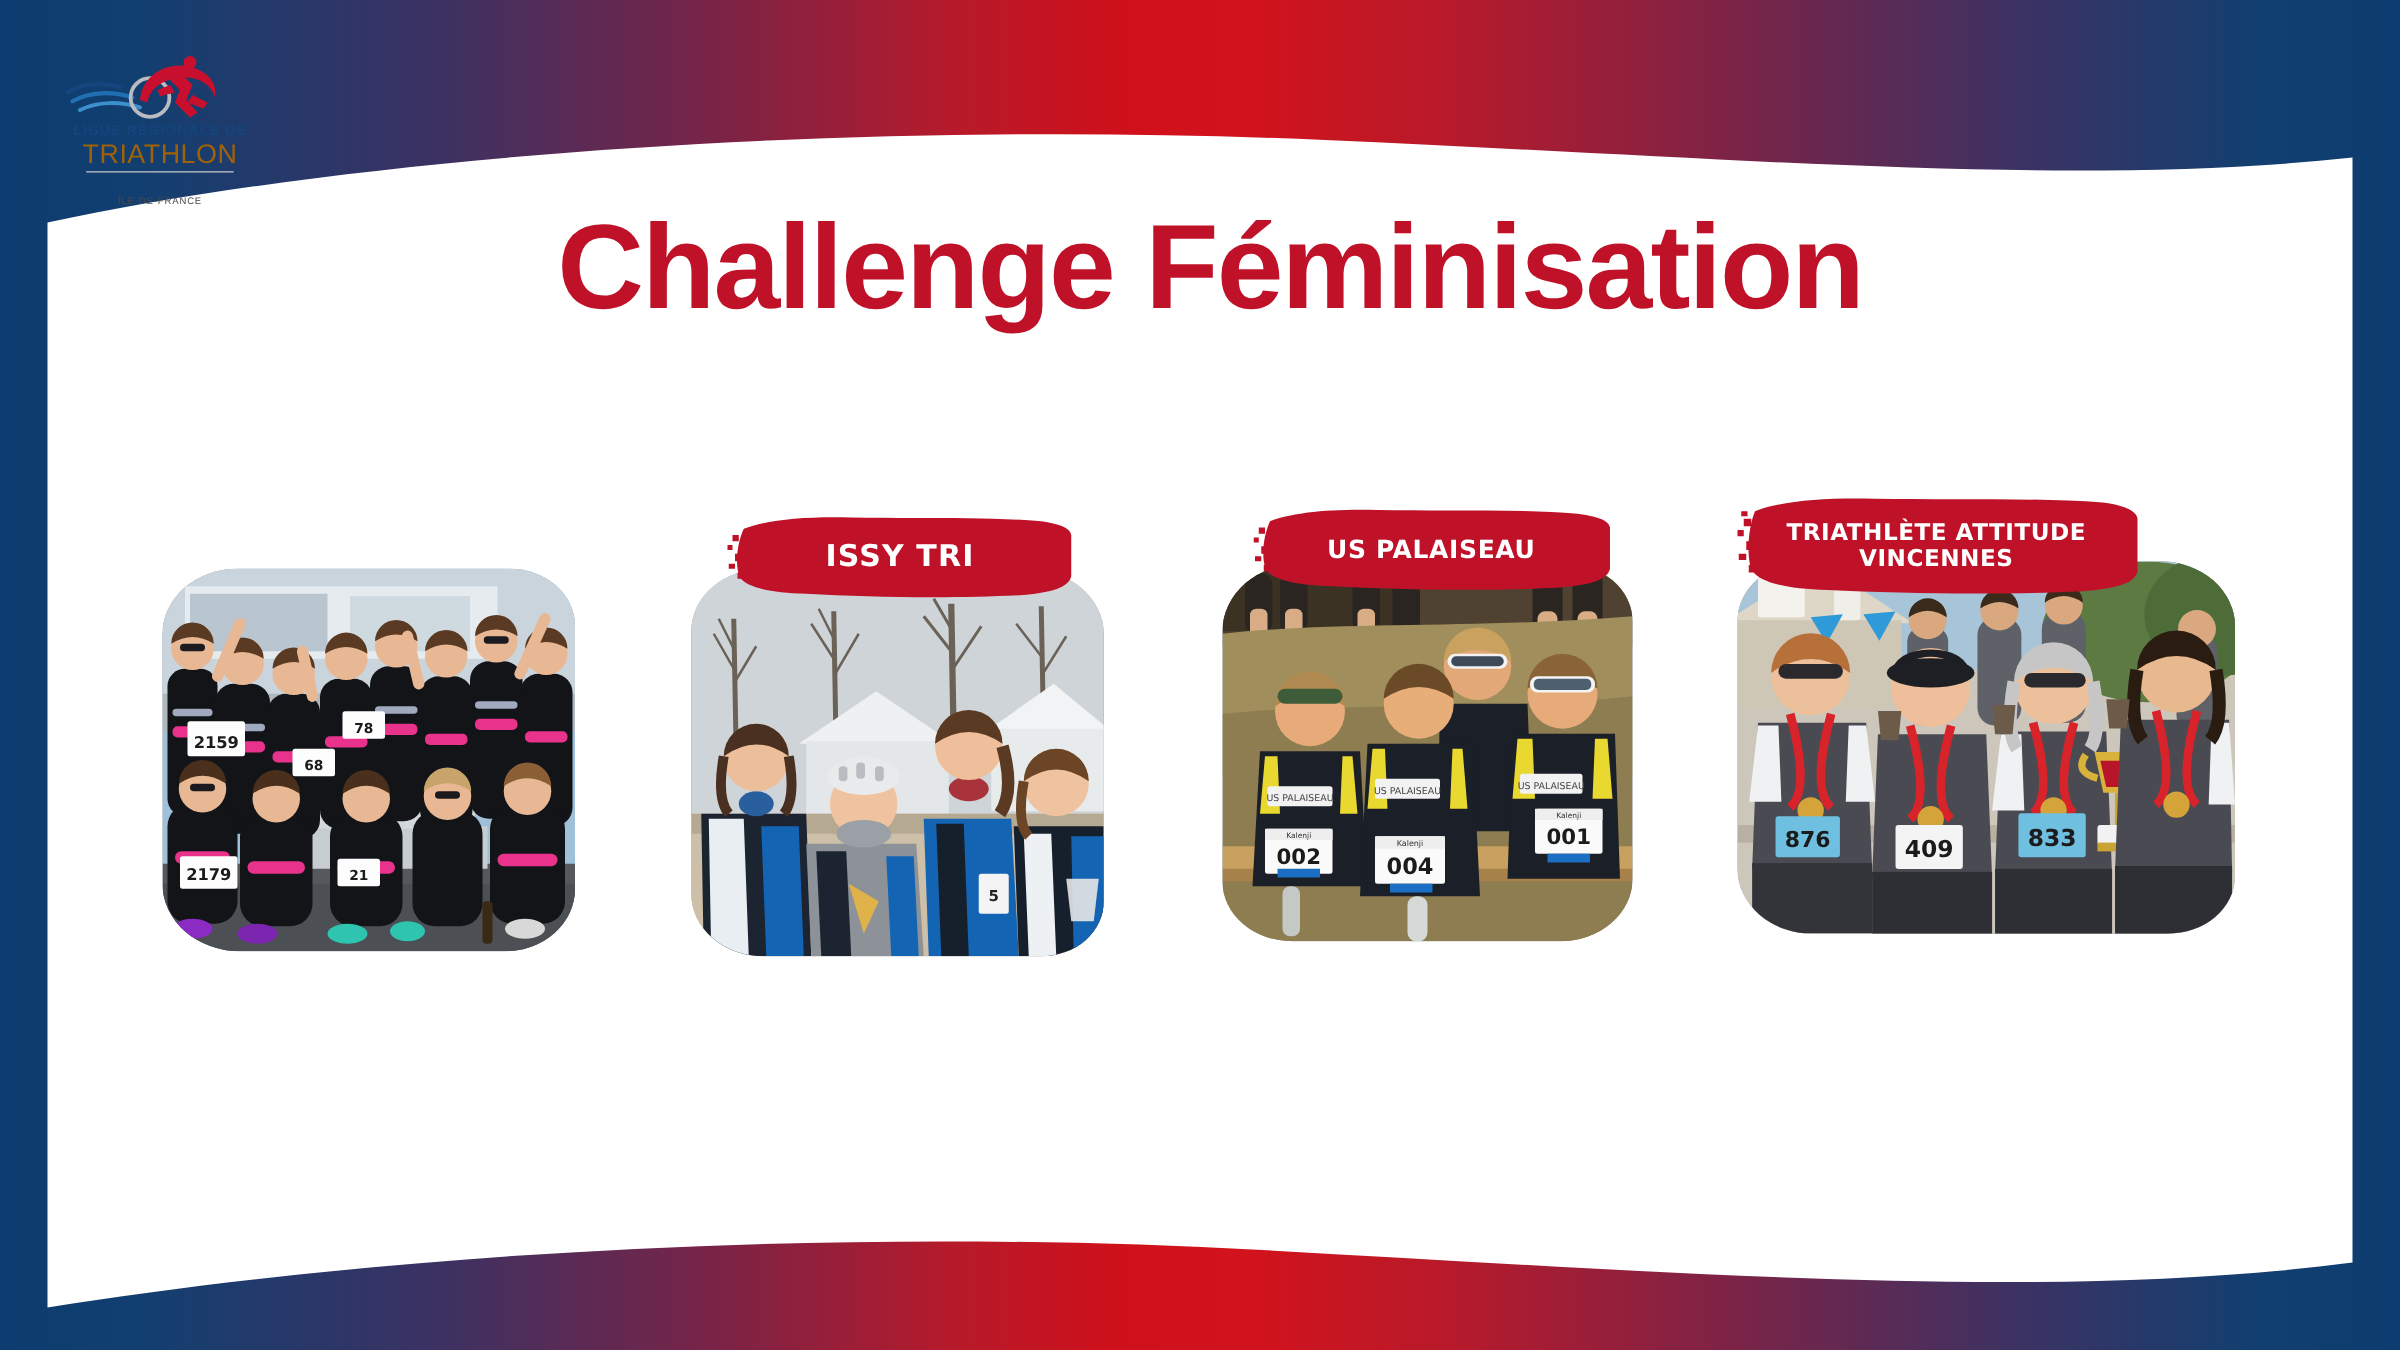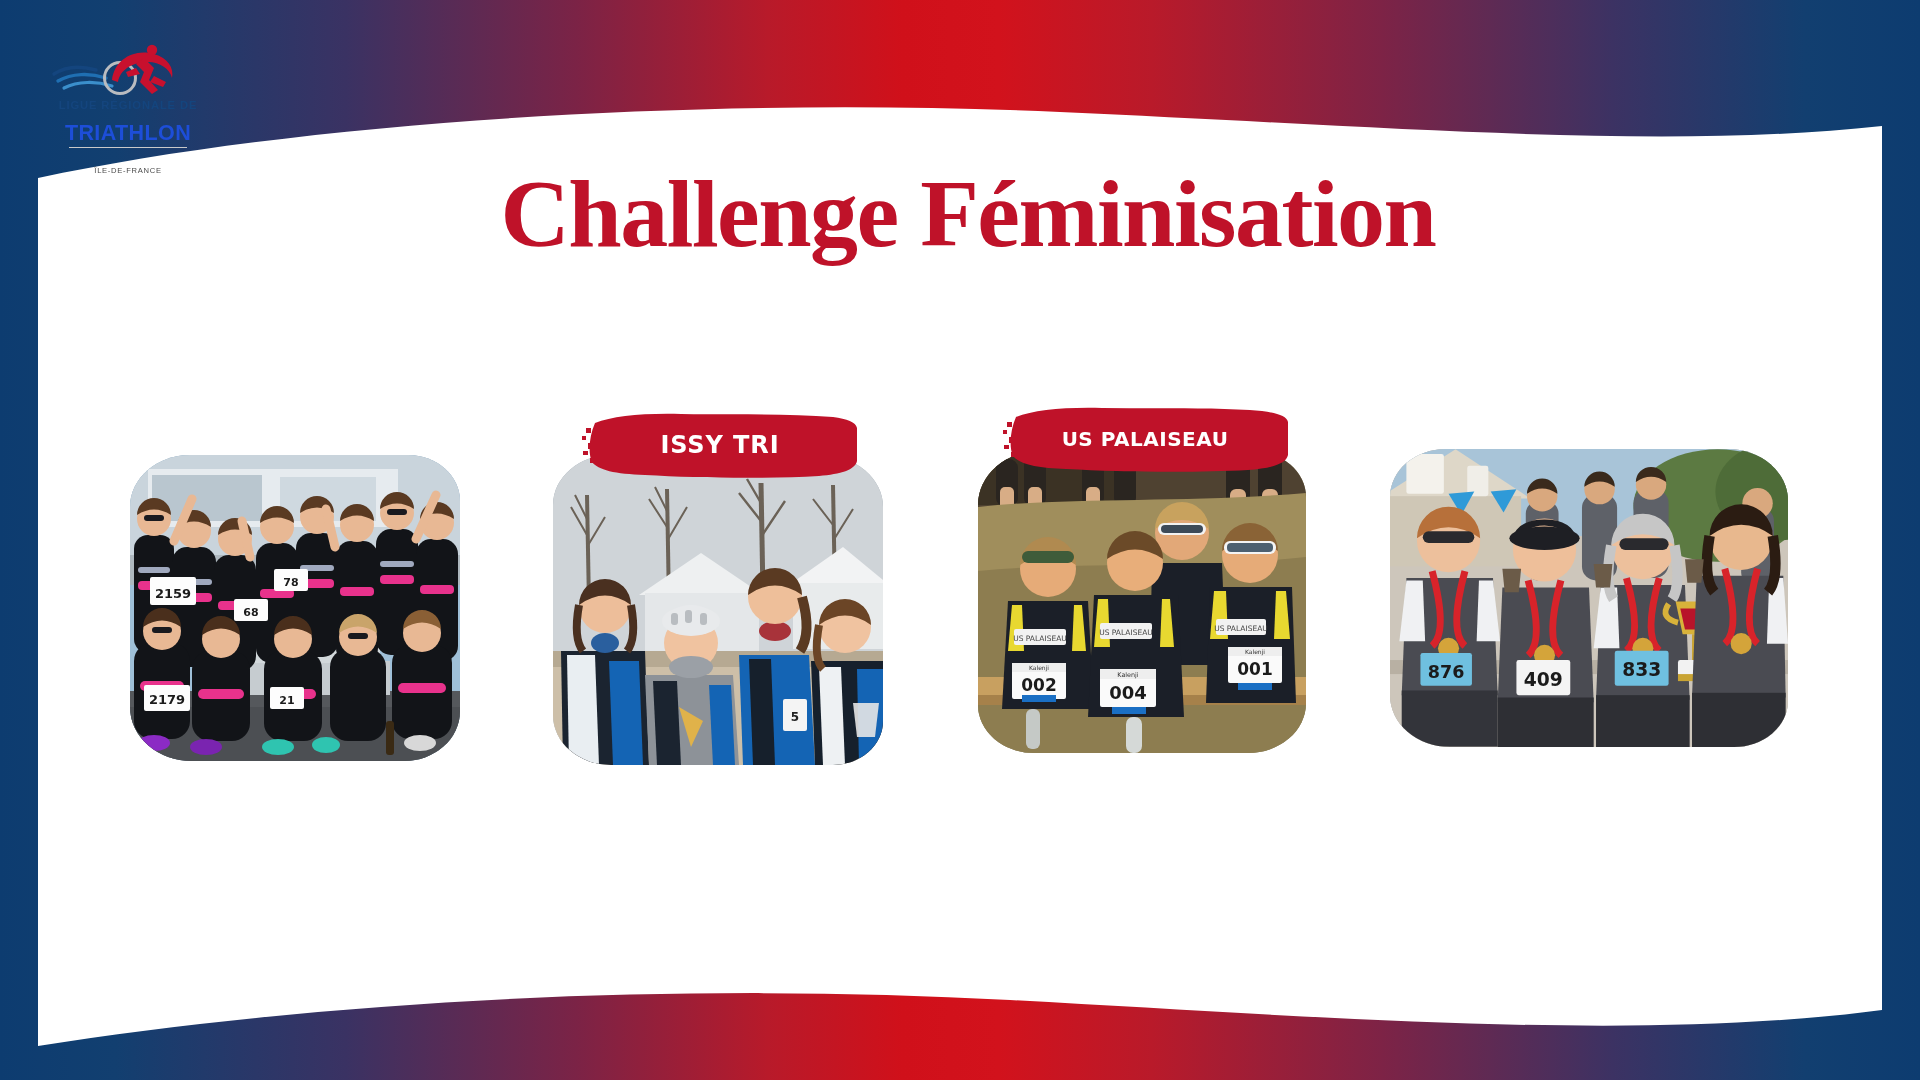--- a/index.html
+++ b/index.html
@@ -21,41 +21,41 @@
 
   
   .logo { position:absolute; left:48px; top:38px; width:160px; height:110px; }
   .logo-mark { position:relative; width:160px; height:62px; }
   .logo-text { text-align:center; line-height:1; }
   .logo-l1 {
     color:#14457e; font-weight:bold; font-size:11.2px;
     letter-spacing:0.9px; white-space:nowrap;
   }
   .logo-l2 {
-    color:#1d4ed8; font-weight:bold; font-size:21.5px;
-    letter-spacing:0.4px; margin-top:12px; white-space:nowrap;
+    color:#a16207; font-weight:normal; font-size:21.5px;
+    letter-spacing:0.4px; margin-top:2px; white-space:nowrap;
   }
   .logo-l3 {
     color:#4a4a4a; font-size:7.6px; letter-spacing:0.7px;
     margin-top:19px; white-space:nowrap;
   }
   .logo-rule {
     width:118px; height:1px; background:#c9c9c9;
     margin:2px auto 0;
   }
 
   
   .title {
     position:absolute; left:0; right:0; top:166px;
     text-align:center;
     font-size:96px; font-weight:bold;
     color:#bf1229;
     letter-spacing:-1.5px;
     line-height:1;
-    font-family:Liberation Serif, serif;
+    font-family:Liberation Sans, sans-serif;
     font-stretch:condensed;
     padding-left:16px;
   }
 
   
   .cards { position:absolute; left:0; top:395px; width:1920px; height:420px; }
   .card { position:absolute; width:392px; height:400px; }
   .card.c0 { left:130px;  top:22px; }
   .card.c1 { left:553px;  top:16px; }
   .card.c2 { left:978px;  top:10px; }
@@ -575,16 +575,39 @@
           <path d="M286 124 q14 52 0 64 M314 124 q-14 52 0 64" stroke="#d8232a" stroke-width="6" fill="none"></path>
           <circle cx="300" cy="188" r="9" fill="#d4a43a"></circle>
 
           <g fill="#6b5b48">
             <path d="M96 124 L112 124 L110 144 L98 144 Z"></path>
             <path d="M174 120 L190 120 L188 140 L176 140 Z"></path>
             <path d="M252 116 L268 116 L266 136 L254 136 Z"></path>
           </g>
         </svg>
       </div>
+      <div class="banner">
+        <svg viewBox="0 0 330 84" preserveAspectRatio="none">
+          <path d="M20 14
+                   C40 6, 74 3, 116 4
+                   C178 5, 244 3, 298 7
+                   C314 9, 325 13, 326 20
+                   L326 62
+                   C324 72, 308 76, 282 78
+                   C222 81, 138 80, 78 77
+                   C44 76, 25 71, 18 62
+                   C13 53, 14 28, 20 14 Z" fill="#bf1229"></path>
+          <g fill="#bf1229">
+            <rect x="11" y="20" width="6" height="6"></rect>
+            <rect x="6" y="29" width="5" height="5"></rect>
+            <rect x="13" y="38" width="5" height="7"></rect>
+            <rect x="7" y="48" width="6" height="5"></rect>
+            <rect x="15" y="57" width="5" height="6"></rect>
+            <rect x="9" y="14" width="5" height="4"></rect>
+          </g>
+        </svg>
+        <div class="banner-label">TRIATHLÈTE ATTITUDE
+VINCENNES</div>
+      </div>
     </div>
 
   </div>
 </div>
 
 </body></html>

